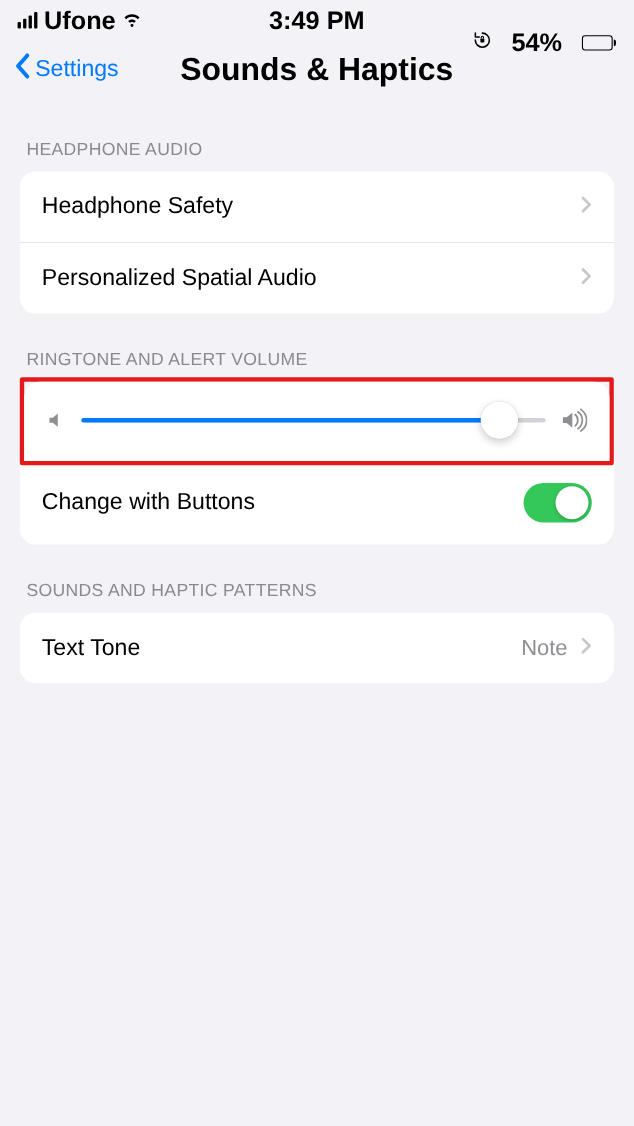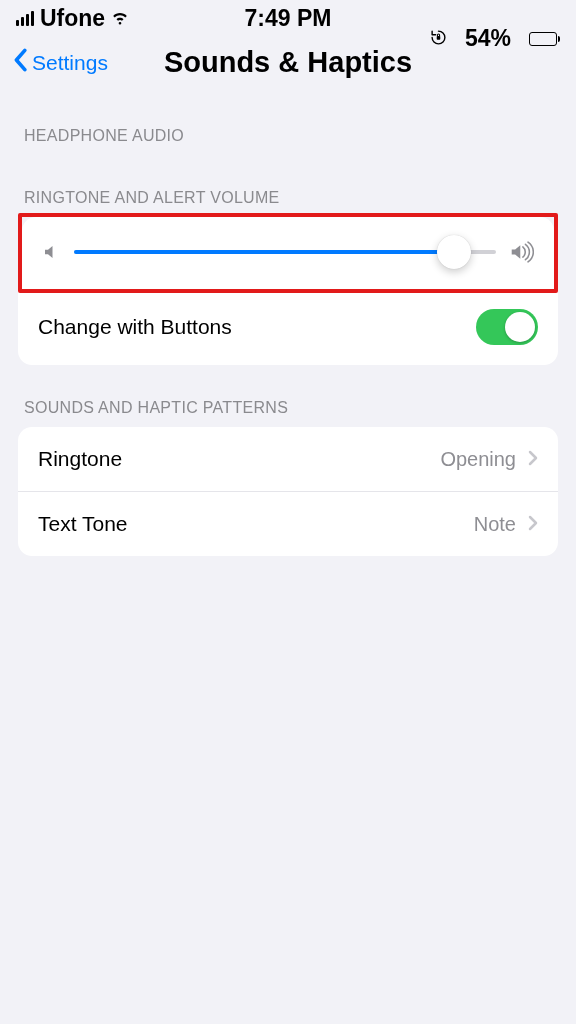--- a/index.html
+++ b/index.html
@@ -32,21 +32,21 @@
     .signal-bars span:nth-child(4){height:15px}
     .wifi-icon svg { width:18px; height:18px; }
     .status-time { font-weight:600; position:absolute; left:50%; transform:translateX(-50%); }
     .lock-rot { font-size:15px; }
     .battery { display:inline-flex; align-items:center; gap:1px; }
     .battery-body { width:28px; height:14px; border:1.5px solid #000; border-radius:3px; position:relative; padding:1.5px; }
     .battery-level { height:100%; width:54%; background:#000; border-radius:1px; }
     .battery-nub { width:2px; height:6px; background:#000; border-radius:0 2px 2px 0; }
     
     .nav-header {
-      display:flex; align-items:center; padding: 12px 12px 16px 12px;
+      display:flex; padding: 12px 12px 16px 12px;
     }
     .back-group { display:flex; align-items:center; color:#007aff; font-size:21px; }
     .back-group svg { width:16px; height:24px; }
     .nav-title { position:absolute; left:50%; transform:translateX(-50%); font-size:29px; font-weight:600; color:#000; }
     
     .content { padding: 0 18px; }
     .section-header {
       color:#8a8a8e; font-size:16px; letter-spacing:0.3px;
       padding: 34px 6px 10px 6px; text-transform:uppercase;
     }
@@ -117,21 +117,21 @@
         <span></span>
         <span></span>
       </span>
     <span>Ufone</span>
     <span class="wifi-icon">
       <svg viewBox="0 0 24 24" fill="#000">
           <path d="M12 18.5a1.8 1.8 0 1 0 0 3.6 1.8 1.8 0 0 0 0-3.6Zm-4.7-3.6 2.1 2.1c1.4-1.4 3.8-1.4 5.2 0l2.1-2.1c-2.6-2.6-6.8-2.6-9.4 0ZM2.9 10.5l2.1 2.1c3.9-3.9 10.1-3.9 14 0l2.1-2.1c-5-5-13.2-5-18.2 0Z"></path>
         </svg>
     </span>
   </div>
-  <span class="status-time">7:49 PM</span>
+  <span class="status-time">3:49 PM</span>
   <div class="status-right">
     <span class="lock-rot">
       <svg width="17" height="17" viewBox="0 0 24 24" fill="none" stroke="#000" stroke-width="2">
           <path d="M12 3a9 9 0 1 1-9 9" stroke-linecap="round"></path>
           <path d="M3 3v5h5" stroke-linecap="round" stroke-linejoin="round"></path>
           <rect x="9.5" y="10" width="5" height="5" rx="1" fill="#000" stroke="none"></rect>
           <path d="M10.5 10V8.5a1.5 1.5 0 0 1 3 0V10" stroke-width="1.5"></path>
         </svg>
     </span>
     <span>54%</span>
@@ -150,20 +150,42 @@
         </svg>
     </span>
     <span style="margin-left:4px;">Settings</span>
   </div>
   <div class="nav-title">Sounds &amp; Haptics</div>
 </div>
 
 <div class="content">
 
   <div class="section-header">HEADPHONE AUDIO</div>
+  <div class="group">
+    <div class="row">
+      <span>Headphone Safety</span>
+      <span class="row-right">
+        <span class="chevron">
+          <svg viewBox="0 0 10 16" fill="none" stroke="#c7c7cc" stroke-width="2.5" stroke-linecap="round" stroke-linejoin="round">
+              <path d="M2 2l6 6-6 6"></path>
+            </svg>
+        </span>
+      </span>
+    </div>
+    <div class="row">
+      <span>Personalized Spatial Audio</span>
+      <span class="row-right">
+        <span class="chevron">
+          <svg viewBox="0 0 10 16" fill="none" stroke="#c7c7cc" stroke-width="2.5" stroke-linecap="round" stroke-linejoin="round">
+              <path d="M2 2l6 6-6 6"></path>
+            </svg>
+        </span>
+      </span>
+    </div>
+  </div>
 
   <div class="section-header">RINGTONE AND ALERT VOLUME</div>
 
   <div class="highlight-box">
     <div class="slider-row">
       <span class="spk">
         <svg width="18" height="18" viewBox="0 0 24 24" fill="#8e8e93">
             <path d="M4 9v6h4l6 5V4L8 9H4z"></path>
           </svg>
       </span>
@@ -186,31 +208,20 @@
     <span>Change with Buttons</span>
     <div class="toggle">
       <div class="toggle-knob"></div>
     </div>
   </div>
 
 
   <div class="section-header">SOUNDS AND HAPTIC PATTERNS</div>
   <div class="group">
     <div class="row">
-      <span>Ringtone</span>
-      <span class="row-right">
-        <span>Opening</span>
-        <span class="chevron">
-          <svg viewBox="0 0 10 16" fill="none" stroke="#c7c7cc" stroke-width="2.5" stroke-linecap="round" stroke-linejoin="round">
-              <path d="M2 2l6 6-6 6"></path>
-            </svg>
-        </span>
-      </span>
-    </div>
-    <div class="row">
       <span>Text Tone</span>
       <span class="row-right">
         <span>Note</span>
         <span class="chevron">
           <svg viewBox="0 0 10 16" fill="none" stroke="#c7c7cc" stroke-width="2.5" stroke-linecap="round" stroke-linejoin="round">
               <path d="M2 2l6 6-6 6"></path>
             </svg>
         </span>
       </span>
     </div>

